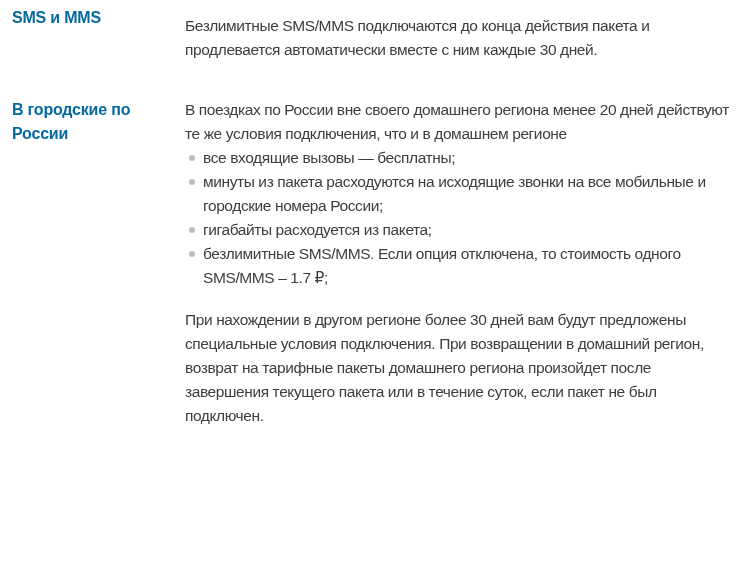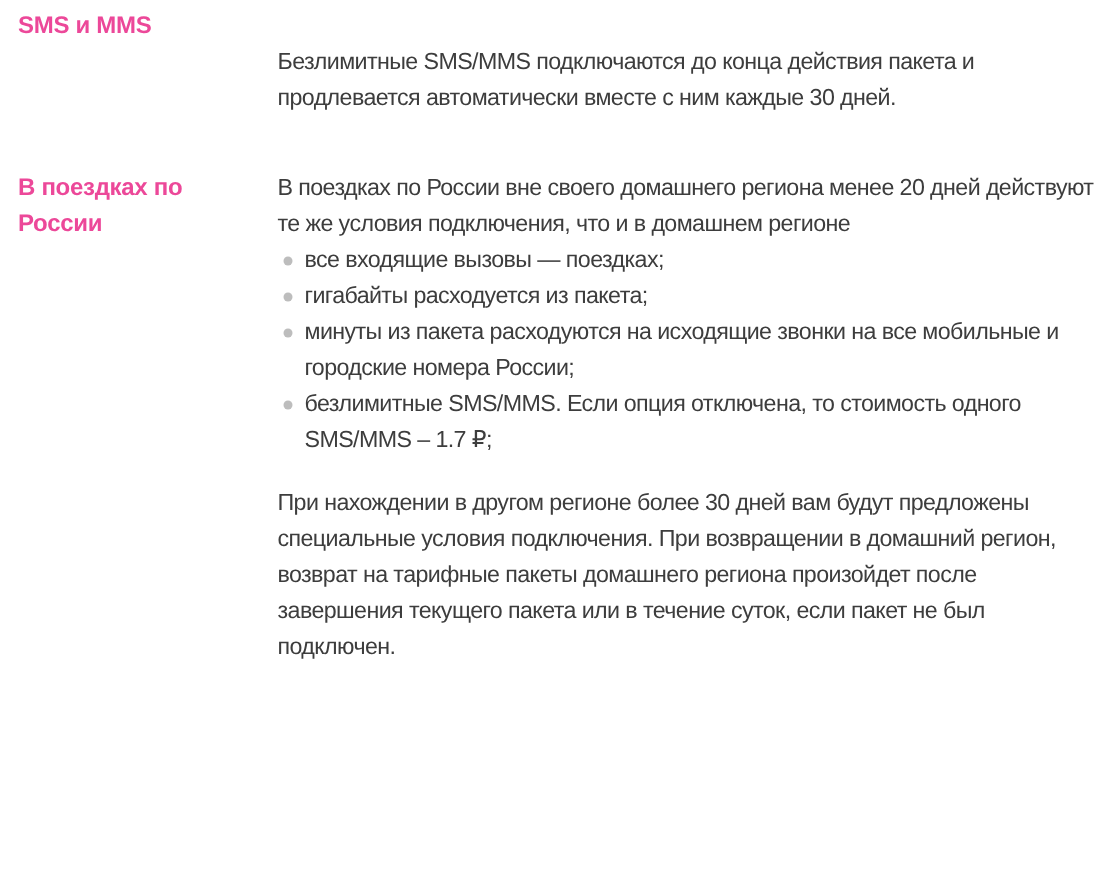--- a/index.html
+++ b/index.html
@@ -25,33 +25,33 @@
     grid-template-columns: 173px 552px;
     align-items: start;
   }
   .row + .row {
     margin-top: 36px;
   }
   .row-label {
     font-size: 16px;
     font-weight: 700;
     letter-spacing: -0.2px;
-    color: #ec4899;
+    color: #0369a1;
     line-height: 24px;
     margin: 0;
     padding-right: 10px;
   }
   .row-content {
     max-width: 552px;
   }
   .para {
     margin: 0;
   }
   .para.spaced {
-    margin-top: 24px;
+    margin-top: 8px;
   }
   .para.outro-spaced {
     margin-top: 18px;
   }
   .line {
     display: block;
   }
   ul.bullets {
     margin: 0;
     padding: 0;
@@ -80,26 +80,26 @@
   <section class="row">
     <div class="row-label">SMS и MMS</div>
     <div class="row-content">
       <div class="para spaced">
         <span class="line">Безлимитные SMS/MMS подключаются до конца действия пакета и продлевается автоматически вместе с ним каждые 30 дней.</span>
       </div>
     </div>
   </section>
 
   <section class="row">
-    <div class="row-label">В поездках по России</div>
+    <div class="row-label">В городские по России</div>
     <div class="row-content">
       <p class="para">В поездках по России вне своего домашнего региона менее 20 дней действуют те же условия подключения, что и в домашнем регионе</p>
       <ul class="bullets">
-        <li>все входящие вызовы — поездках;</li>
+        <li>все входящие вызовы — бесплатны;</li>
+        <li>минуты из пакета расходуются на исходящие звонки на все мобильные и городские номера России;</li>
         <li>гигабайты расходуется из пакета;</li>
-        <li>минуты из пакета расходуются на исходящие звонки на все мобильные и городские номера России;</li>
         <li>безлимитные SMS/MMS. Если опция отключена, то стоимость одного SMS/MMS – 1.7 ₽;</li>
       </ul>
       <p class="para outro-spaced">При нахождении в другом регионе более 30 дней вам будут предложены специальные условия подключения. При возвращении в домашний регион, возврат на тарифные пакеты домашнего региона произойдет после завершения текущего пакета или в течение суток, если пакет не был подключен.</p>
     </div>
   </section>
 
 </main>
 
 </body></html>

